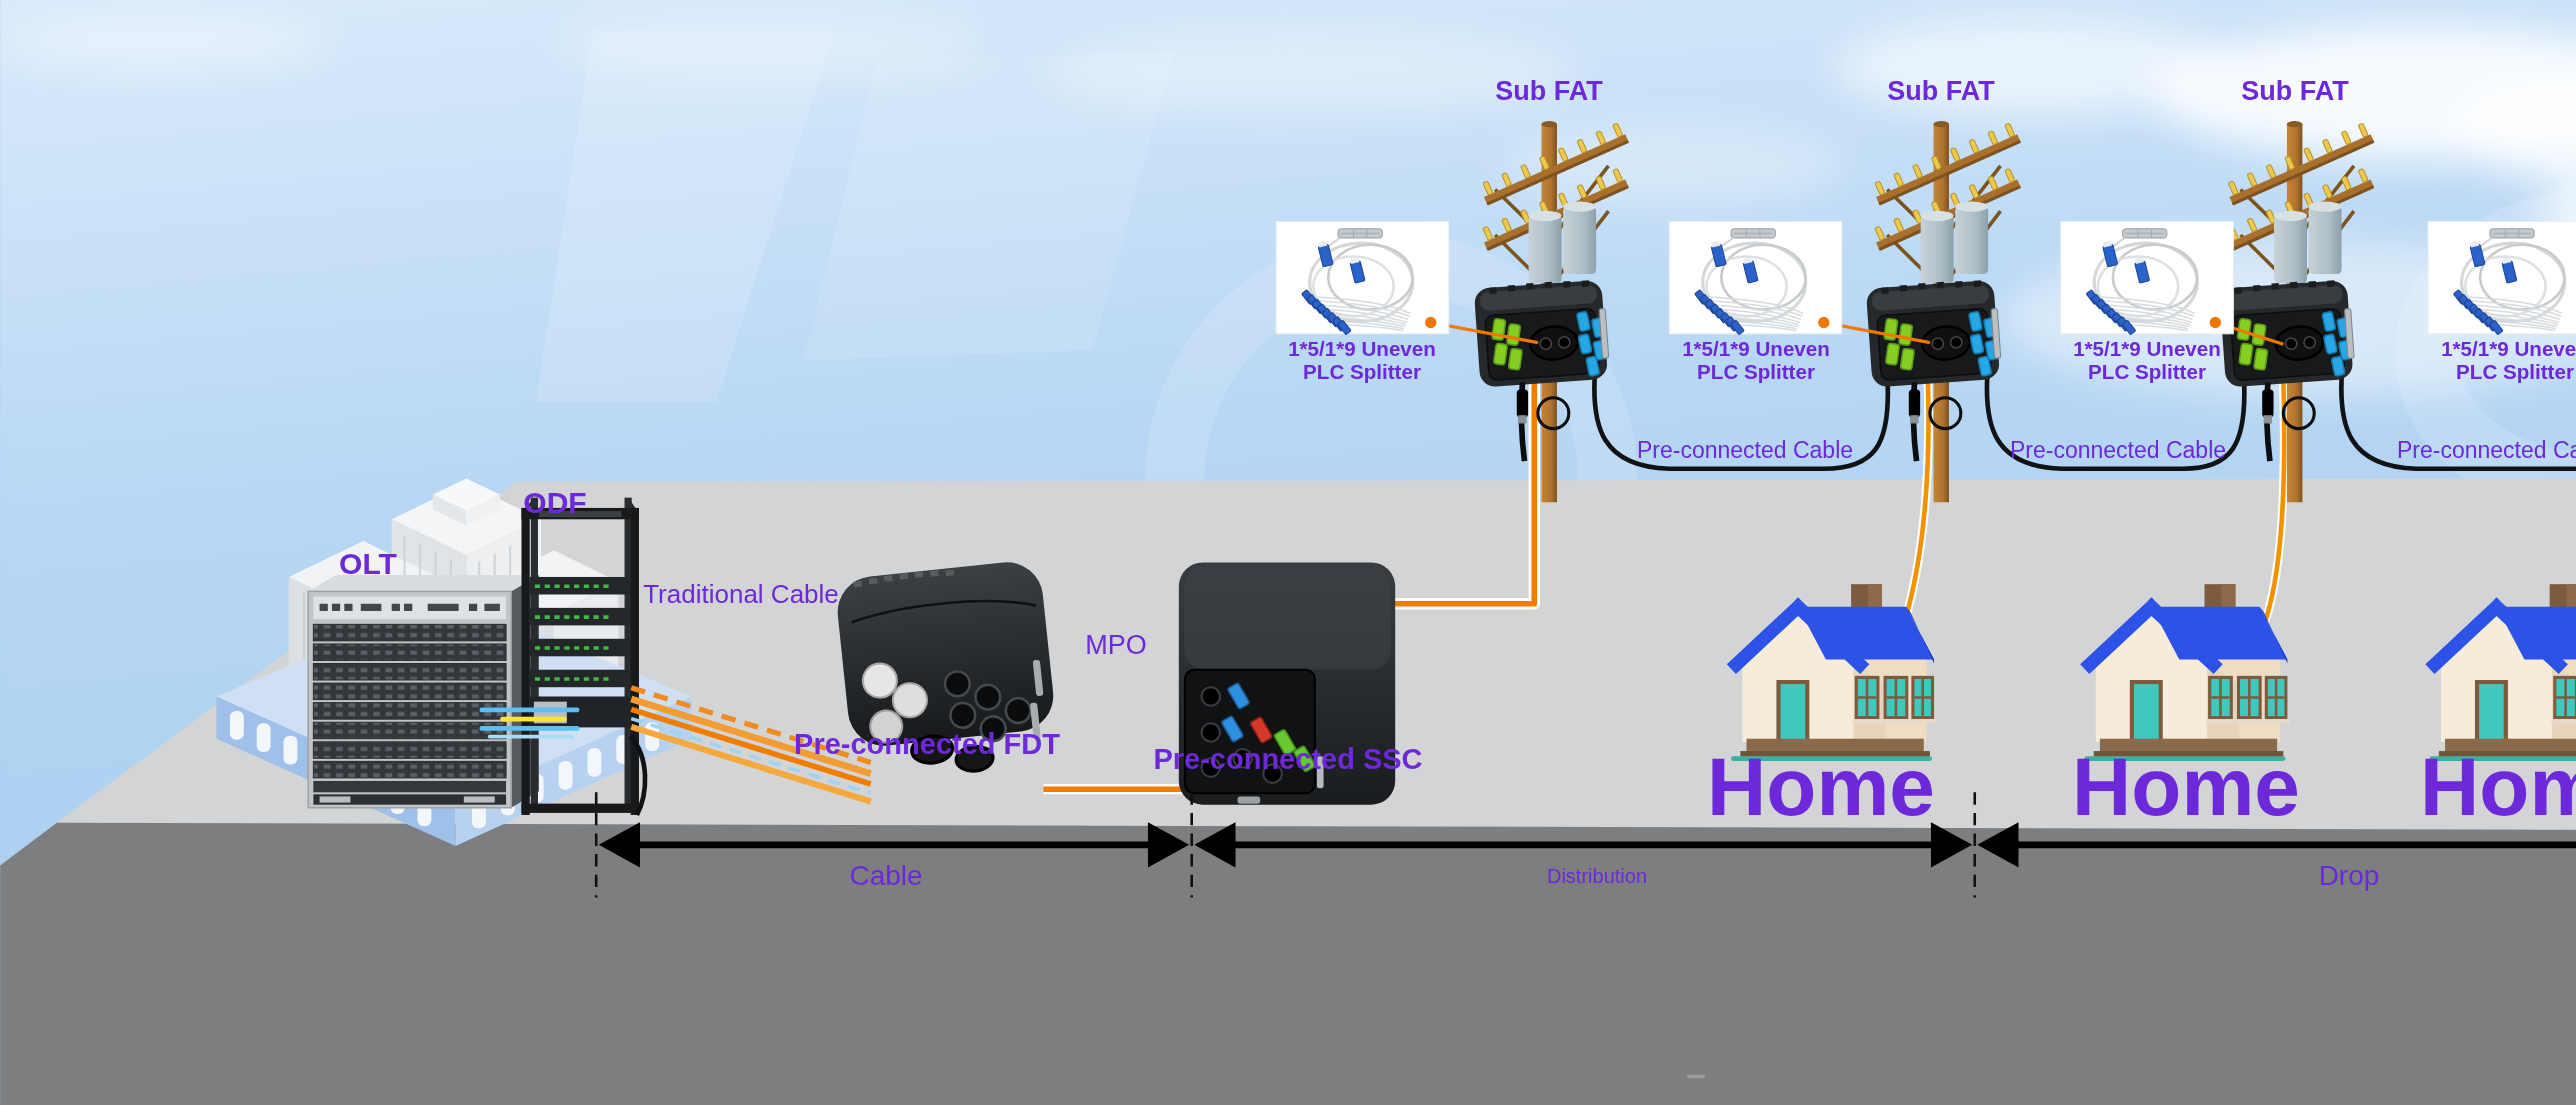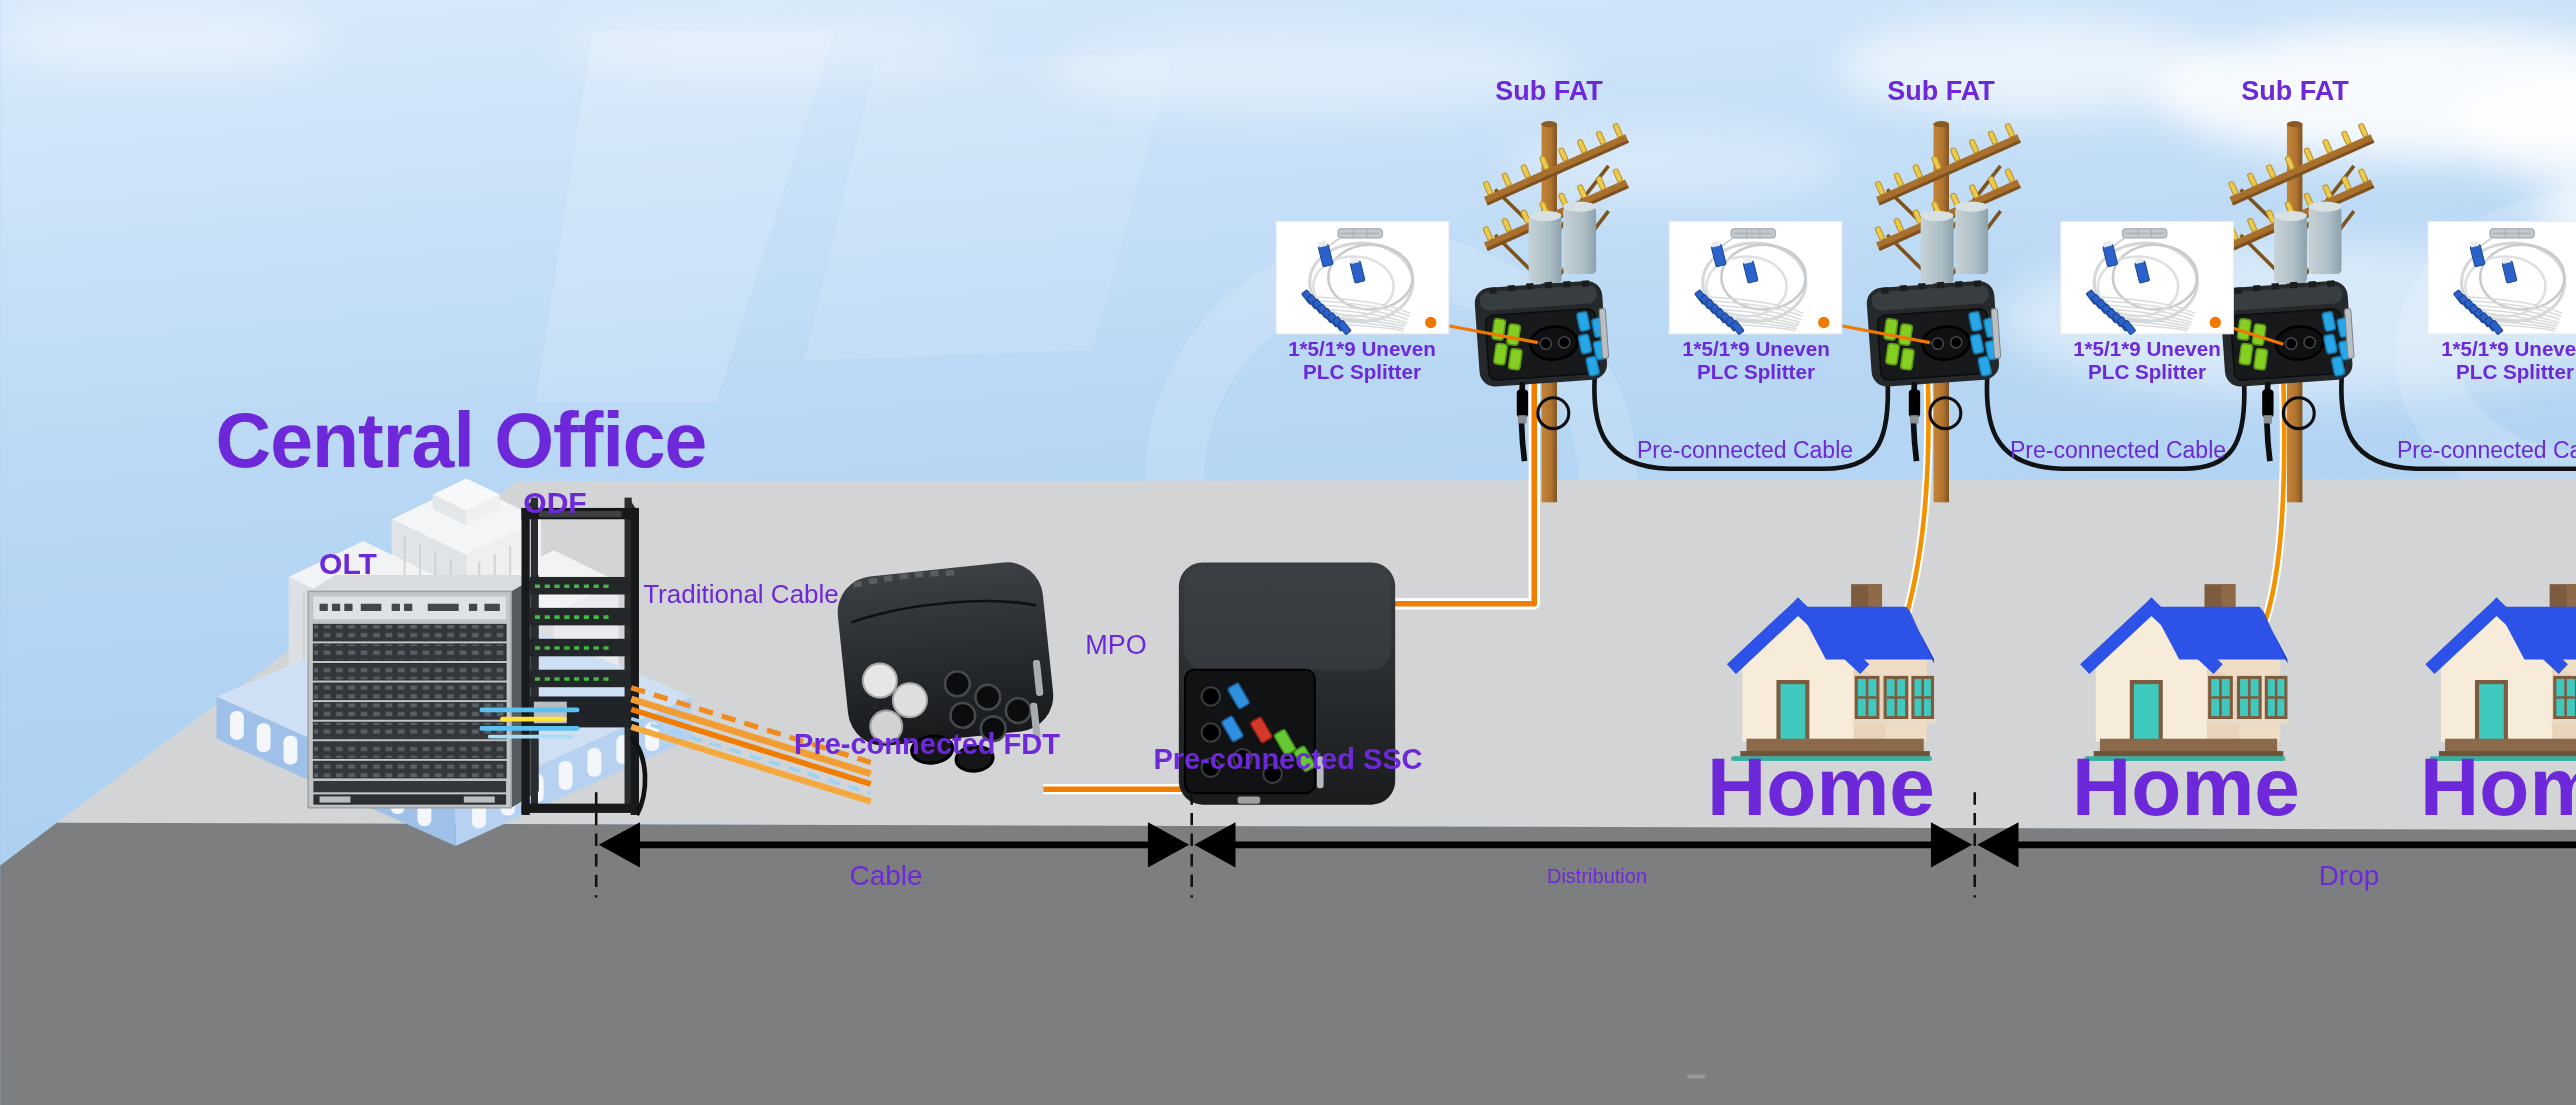--- a/index.html
+++ b/index.html
@@ -452,22 +452,21 @@
     <polygon points="2308,1640 2228,1596 2228,1684" stroke="none"></polygon>
     <path d="M2340,1640 H3806" stroke-width="13"></path>
     <polygon points="2318,1640 2398,1596 2398,1684" stroke="none"></polygon>
     <polygon points="3828,1640 3748,1596 3748,1684" stroke="none"></polygon>
     <path d="M3860,1640 H5146" stroke-width="13"></path>
     <polygon points="3838,1640 3918,1596 3918,1684" stroke="none"></polygon>
     <polygon points="5168,1640 5088,1596 5088,1684" stroke="none"></polygon>
   </g>
 </svg>
 
-<div class="lbl" style="left:461px;top:440px;font-size:77px;font-weight:800;letter-spacing:-1px;">Central Office</div>
-<div class="lbl" style="left:348px;top:563px;font-size:30px;font-weight:600;">OLT</div>
+<div class="lbl" style="left:368px;top:563px;font-size:30px;font-weight:600;">OLT</div>
 <div class="lbl" style="left:555px;top:502px;font-size:30px;font-weight:700;">ODF</div>
 <div class="lbl" style="left:741px;top:594px;font-size:26px;font-weight:500;">Traditional Cable</div>
 <div class="lbl" style="left:1116px;top:646px;font-size:27px;font-weight:500;">MPO</div>
 <div class="lbl" style="left:927px;top:717px;font-size:29px;font-weight:700;margin-top:28px;">Pre-connected FDT</div>
 <div class="lbl" style="left:1288px;top:718px;font-size:29px;font-weight:700;margin-top:42px;">Pre-connected SSC</div>
 
 <div class="lbl" style="left:1549px;top:92px;font-size:27px;font-weight:700;">Sub FAT</div>
 <div class="lbl" style="left:1941px;top:92px;font-size:27px;font-weight:700;">Sub FAT</div>
 <div class="lbl" style="left:2295px;top:92px;font-size:27px;font-weight:700;">Sub FAT</div>
 

